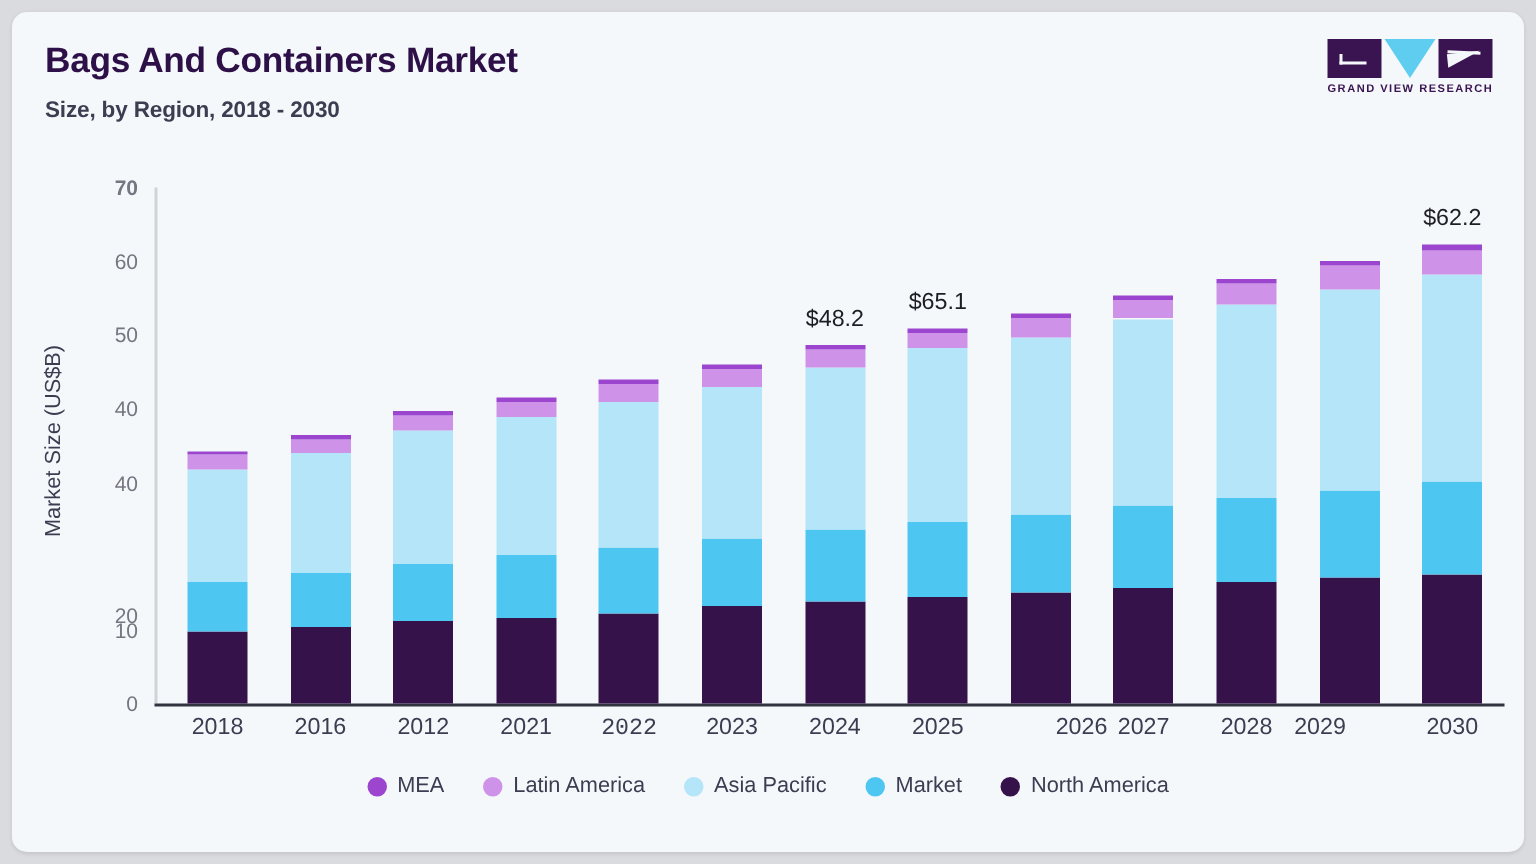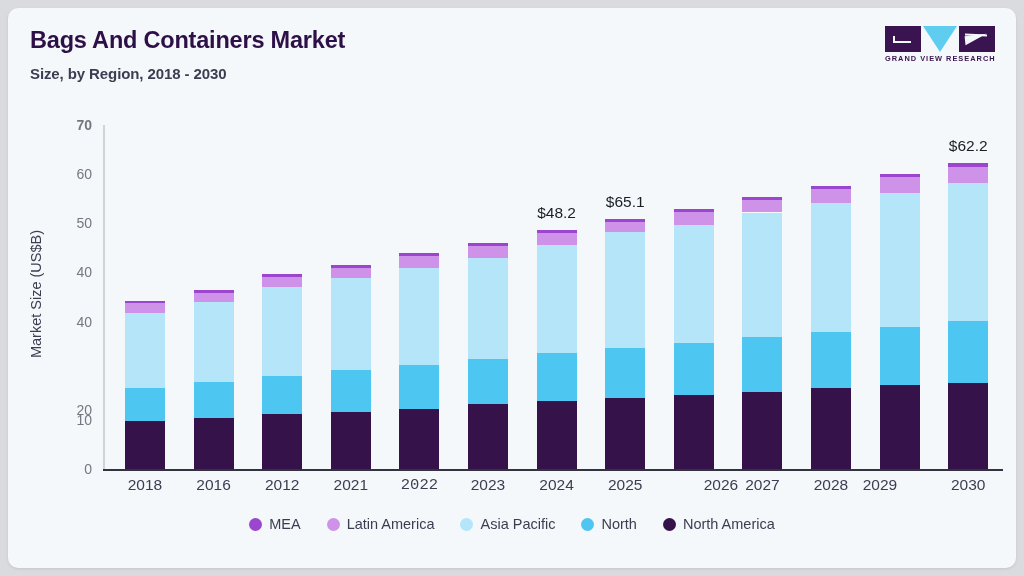--- a/index.html
+++ b/index.html
@@ -283,20 +283,20 @@
       <div class="legend-item">
         <span class="legend-dot" style="background: rgb(206, 147, 232);"></span>
         <span class="legend-label">Latin America</span>
       </div>
       <div class="legend-item">
         <span class="legend-dot" style="background: rgb(181, 229, 248);"></span>
         <span class="legend-label">Asia Pacific</span>
       </div>
       <div class="legend-item">
         <span class="legend-dot" style="background: rgb(78, 198, 242);"></span>
-        <span class="legend-label">North</span>
+        <span class="legend-label">Market</span>
       </div>
       <div class="legend-item">
         <span class="legend-dot" style="background: rgb(54, 18, 74);"></span>
         <span class="legend-label">North America</span>
       </div>
     </div>
 </div>
 
 </body></html>

